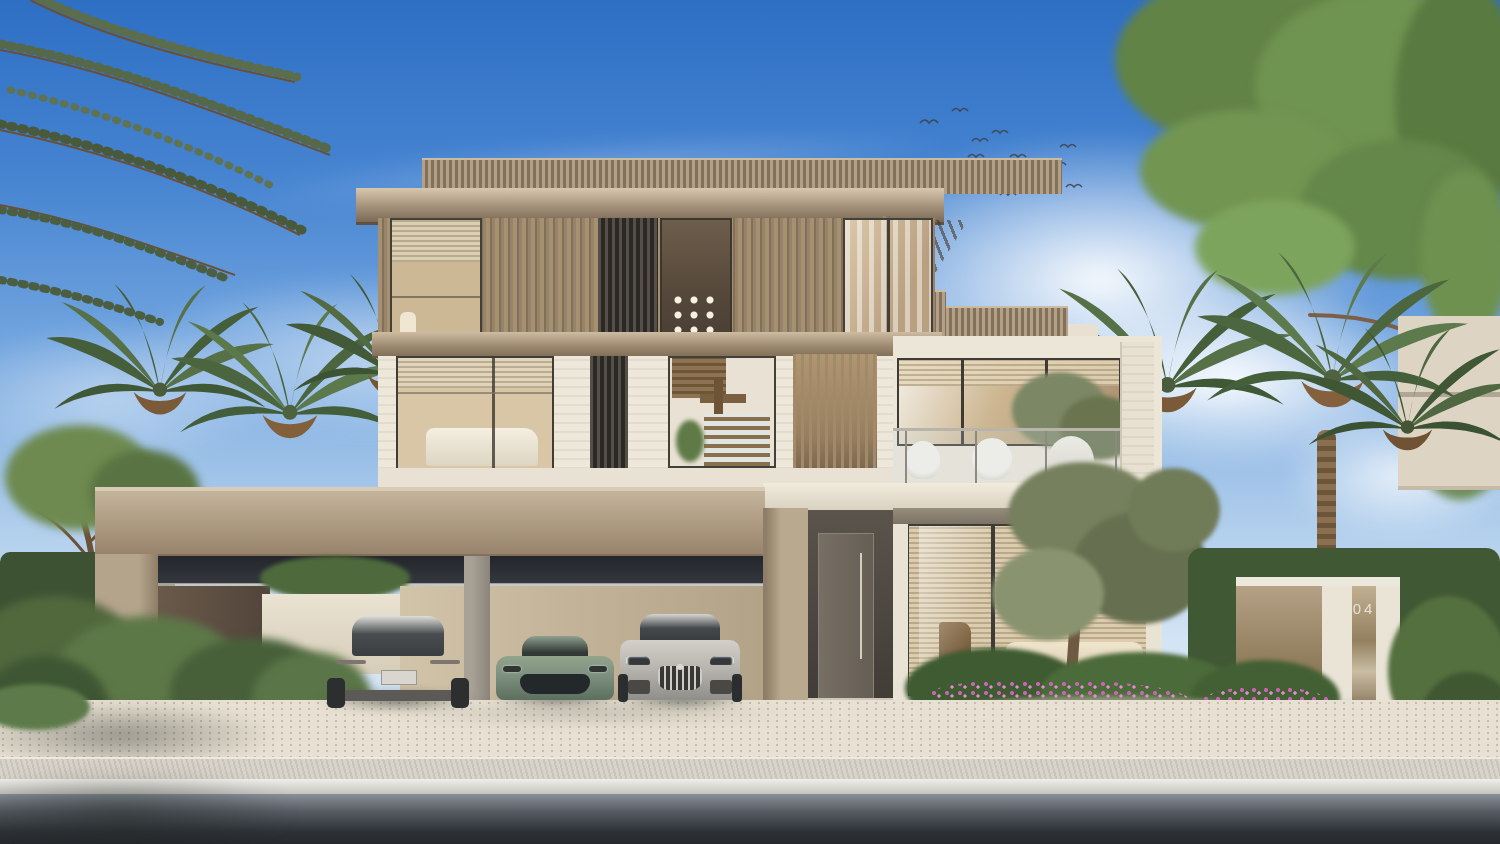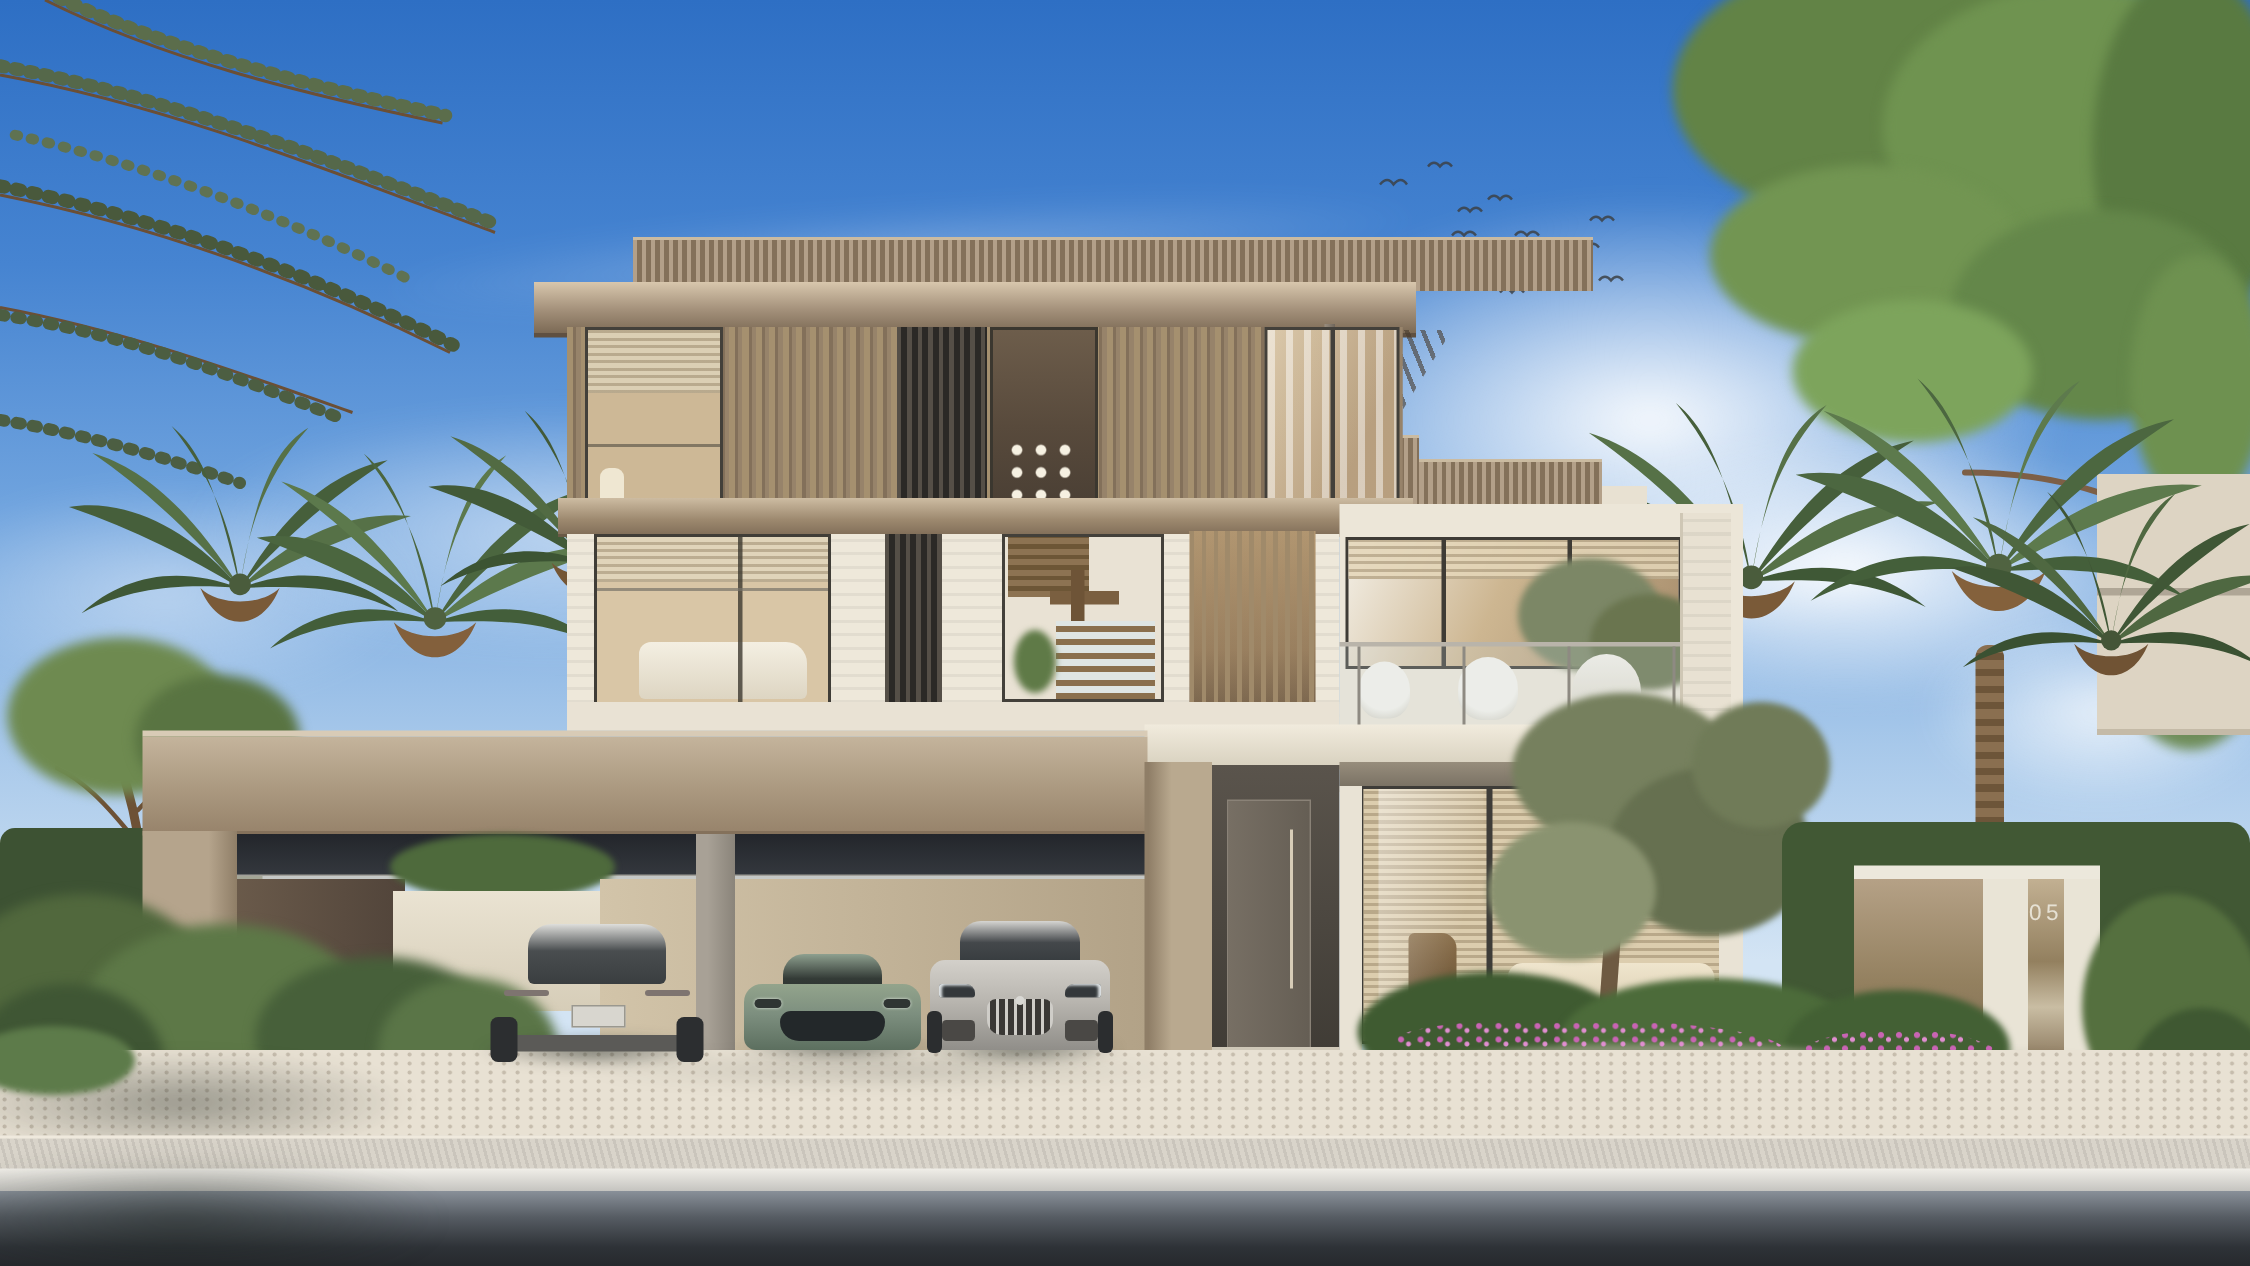--- a/index.html
+++ b/index.html
@@ -242,21 +242,21 @@
   <div class="a blob blur2" style="left:1008px;top:462px;width:150px;height:104px;background:#76805e;"></div>
   <div class="a blob blur2" style="left:1072px;top:512px;width:136px;height:112px;background:#667050;"></div>
   <div class="a blob blur2" style="left:992px;top:548px;width:112px;height:92px;background:#8a9370;"></div>
   <div class="a blob blur2" style="left:1128px;top:468px;width:92px;height:84px;background:#707b58;"></div>
 
   <div class="a" style="left:1188px;top:548px;width:312px;height:136px;border-radius:14px;background:#415834;"></div>
   <div class="a" style="left:1236px;top:577px;width:164px;height:10px;background:#ece8dc;"></div>
   <div class="a" style="left:1236px;top:586px;width:86px;height:126px;background:linear-gradient(180deg,#b5a186 0%,#93805f 55%,#7e6b52 100%);"></div>
   <div class="a" style="left:1322px;top:586px;width:30px;height:126px;background:#e9e4d6;"></div>
   <div class="a" style="left:1352px;top:586px;width:24px;height:122px;background:linear-gradient(180deg,#c2b092 0%,#93805f 45%,#c9bda3 70%,#8a775c 100%);"></div>
-  <div class="a gatetext" style="left:1348px;top:600px;width:32px;height:18px;">05</div>
+  <div class="a gatetext" style="left:1348px;top:600px;width:32px;height:18px;">04</div>
   <div class="a" style="left:1376px;top:586px;width:24px;height:126px;background:#e9e4d6;"></div>
   <div class="a shadowsoft blur4" style="left:1232px;top:702px;width:176px;height:20px;"></div>
 
   <div class="a blob blur4" style="left:-30px;top:596px;width:170px;height:124px;background:#51683d;"></div>
   <div class="a blob blur4" style="left:55px;top:616px;width:190px;height:120px;background:#5d7847;"></div>
   <div class="a blob blur4" style="left:170px;top:638px;width:165px;height:108px;background:#47603a;"></div>
   <div class="a blob blur4" style="left:252px;top:652px;width:120px;height:96px;background:#5a7547;"></div>
   <div class="a blob blur4" style="left:-20px;top:656px;width:130px;height:110px;background:#3f5634;"></div>
 
   <div class="a blob blur2" style="left:905px;top:648px;width:180px;height:80px;background:#3f5b31;"></div>

